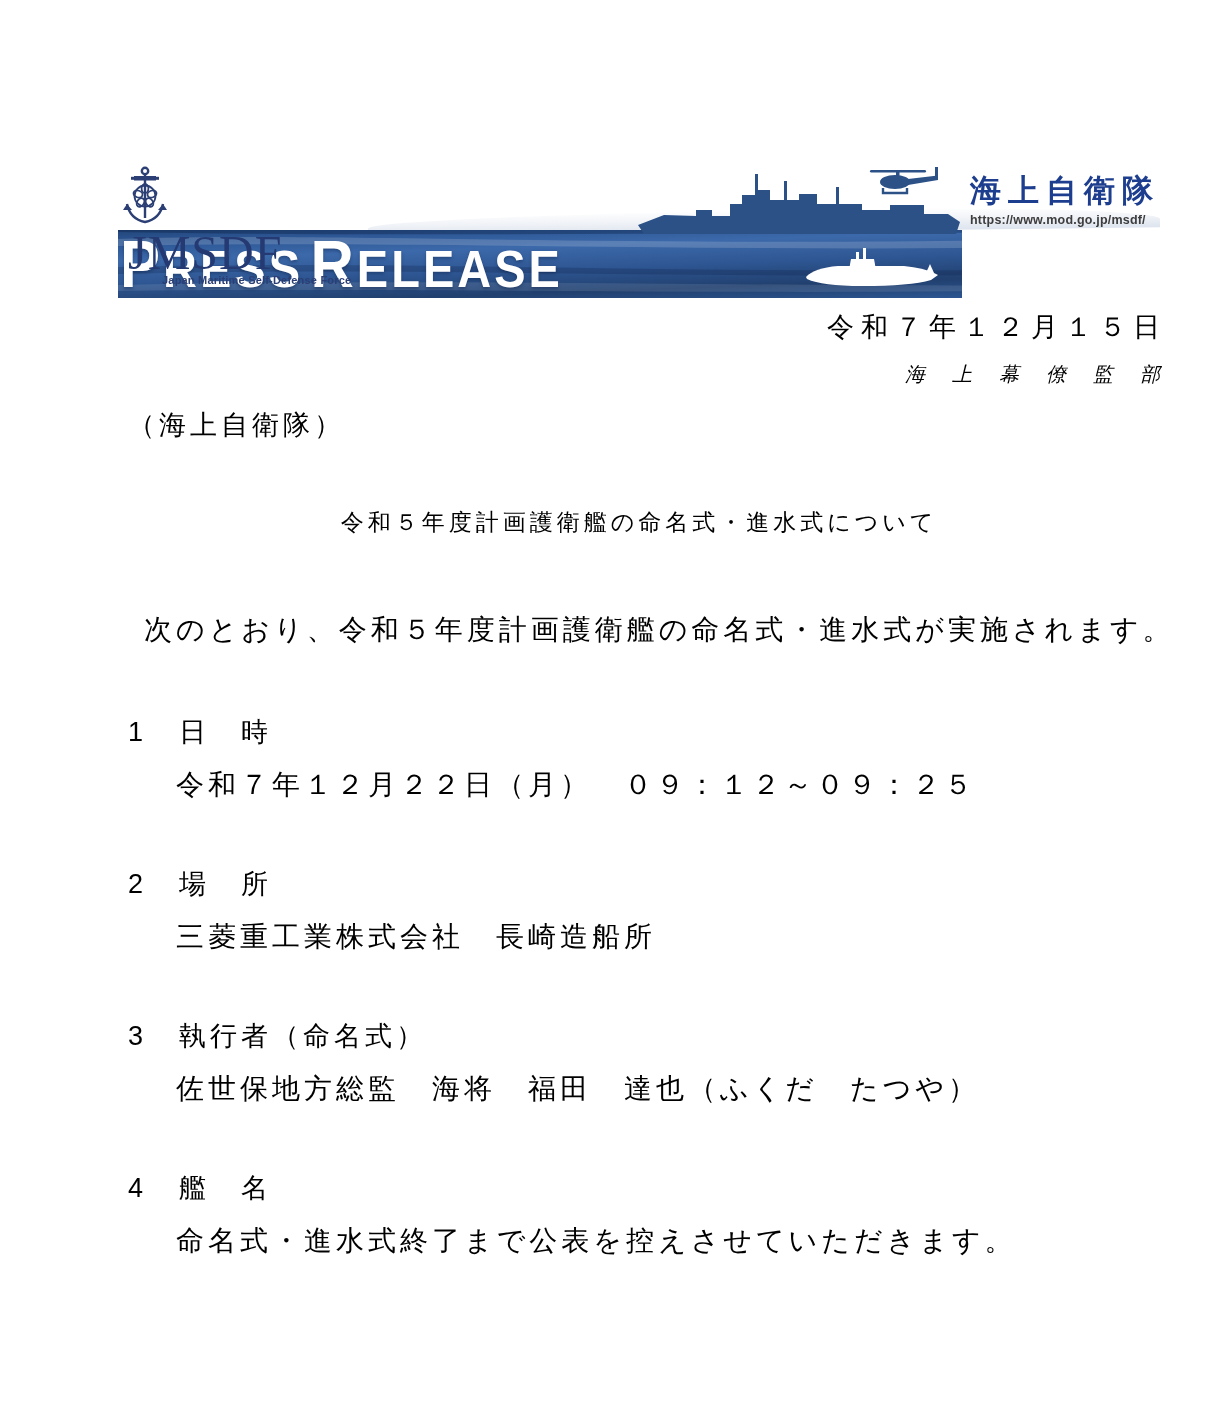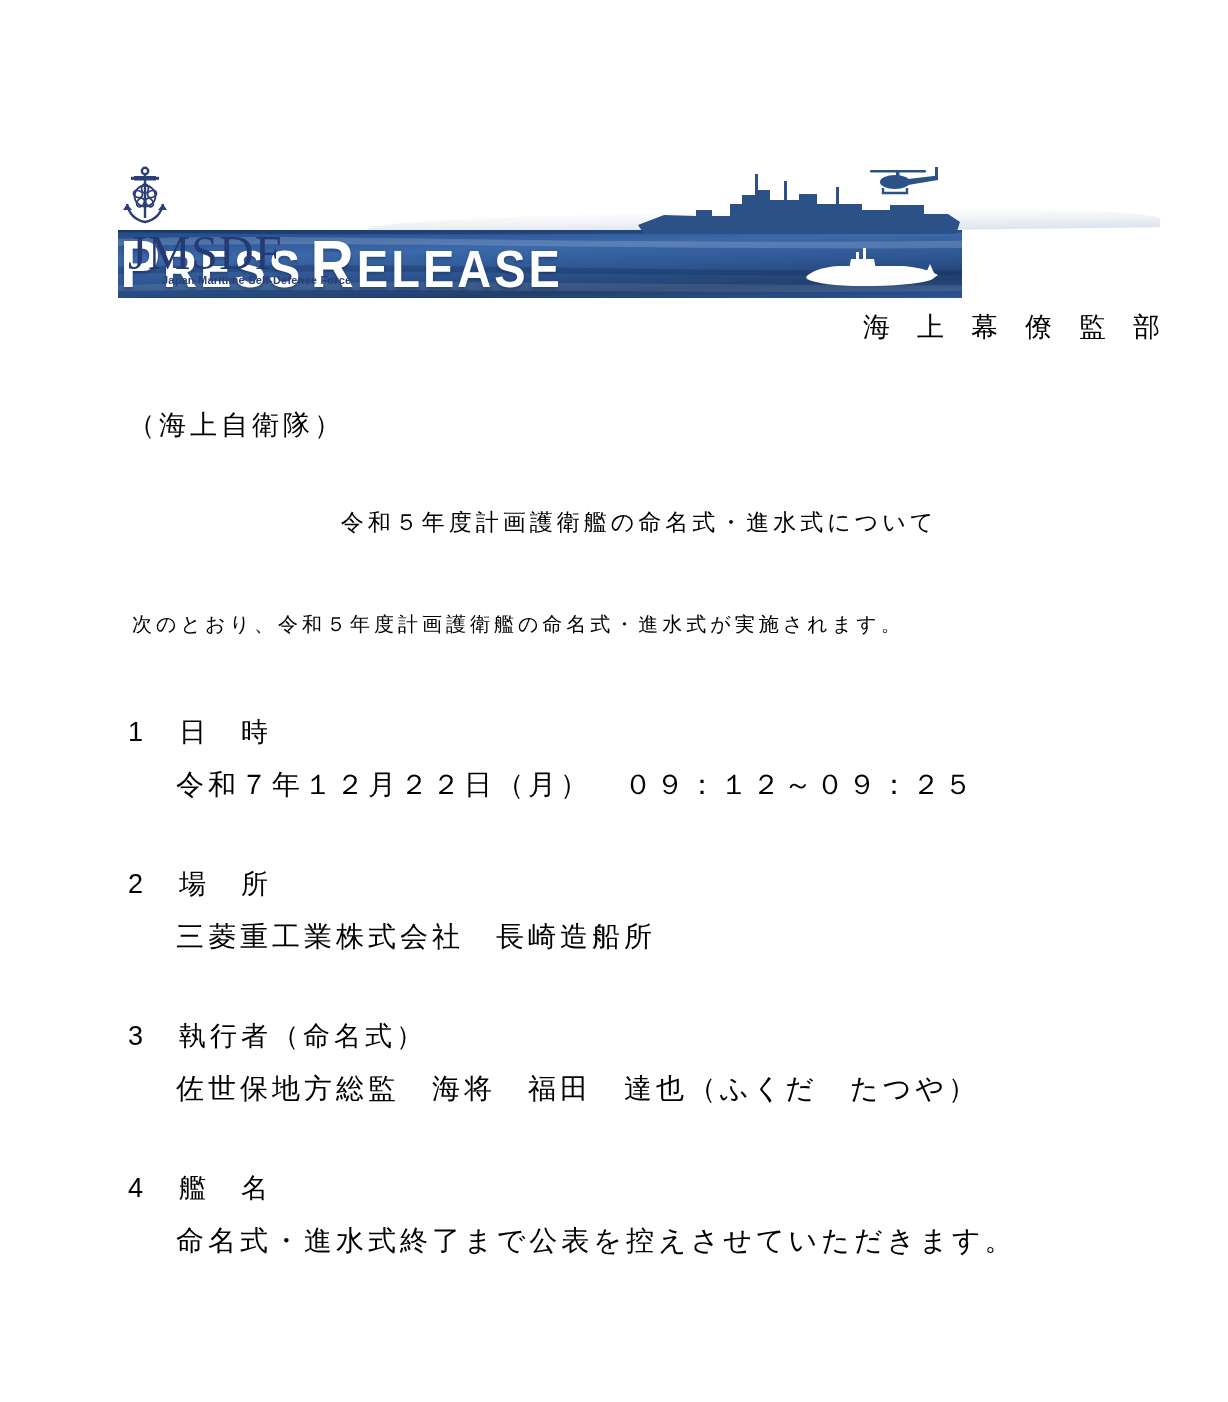--- a/index.html
+++ b/index.html
@@ -36,27 +36,27 @@
                    transform:scale(1.0,1.12); transform-origin:0 0; letter-spacing:3px;
                    text-shadow:0 2px 3px rgba(10,25,60,.35); }
   .press-release .big { font-size:60px; line-height:60px; }
   .press-release .sm  { font-size:47px; line-height:60px; }
   .submarine-silhouette { position:absolute; left:686px; top:16px; }
 
   
   .t { position:absolute; white-space:nowrap; }
   .date-block { top:304px; right:68px; text-align:right; }
   .date-line   { font-size:27px; line-height:47px; letter-spacing:7px;  margin-right:-7px; }
-  .issuer-line { font-size:27px; line-height:47px; letter-spacing:27px; margin-right:-27px; }
+  .issuer-line { font-size:20px; line-height:47px; letter-spacing:27px; margin-right:-27px;font-style:italic; }
 
   .notice { left:128px; top:407px; font-size:27px; letter-spacing:4px; }
 
   .doc-title { left:118px; top:507px; width:1042px; text-align:center; font-size:23px; letter-spacing:4px; }
 
-  .lead { left:132px; top:611px; font-size:20px; letter-spacing:4px;font-family:Liberation Mono, monospace; }
+  .lead { left:144px; top:611px; font-size:28px; letter-spacing:4px;font-family:Liberation Mono, monospace; }
 
   .sec-head  { left:128px; font-size:27px; letter-spacing:4px;text-align:right; }
   .sec-label { margin-left:32px; }
   .sec-detail{ left:176px; font-size:28px; letter-spacing:4px; }
 </style>
 </head>
 <body>
 
 <div class="page">
 
@@ -108,20 +108,24 @@
           <rect x="2" y="4" width="56" height="2.6" rx="1.3"></rect>
           <rect x="28" y="6" width="3.5" height="5"></rect>
           <ellipse cx="27" cy="16" rx="15" ry="7"></ellipse>
           <path d="M40,13 L70,9.5 L70,14 L40,19 Z"></path>
           <rect x="67" y="1" width="3" height="12"></rect>
           <path d="M15,22 L15,27 L39,27 L39,22" stroke="#2b5187" stroke-width="2.4" fill="none"></path>
         </g>
       </svg>
     </span>
 
+    <div class="org-block">
+      <div class="org-name">海上自衛隊</div>
+      <div class="org-url">https://www.mod.go.jp/msdf/</div>
+    </div>
 
     <div class="band">
       <svg class="waves" width="1042" height="68" viewBox="0 0 1042 68">
         <path d="M0,9 C220,1 520,20 1042,7 L1042,14 C700,26 300,9 0,16 Z" fill="rgba(255,255,255,0.16)"></path>
         <path d="M0,2 C300,8 700,0 1042,4 L1042,0 L0,0 Z" fill="rgba(10,28,64,0.35)"></path>
         <path d="M0,37 C300,29 720,50 1042,35 L1042,41 C700,54 300,35 0,44 Z" fill="rgba(8,24,58,0.22)"></path>
         <path d="M0,55 C400,46 820,62 1042,52 L1042,58 C700,67 300,57 0,61 Z" fill="rgba(255,255,255,0.10)"></path>
       </svg>
       <div class="press-release">
         <span class="big">P</span><span class="sm">RESS</span>
@@ -135,20 +139,21 @@
             <path d="M45,24 L47,13 L70,13 L72,24 Z"></path>
             <path d="M2,31 Q10,22 34,20 L100,20 Q120,22 130,27 L134,29 L127,34 Q106,40 58,40 Q18,40 3,33 Z"></path>
             <path d="M126,18 L130,27 L122,27 Z"></path>
           </g>
         </svg>
       </span>
     </div>
   </div>
 
   <div class="t date-block">
+    <div class="date-line">令和７年１２月１５日</div>
     <div class="issuer-line">海上幕僚監部</div>
   </div>
 
   <div class="t notice">（海上自衛隊）</div>
 
   <div class="t doc-title">令和５年度計画護衛艦の命名式・進水式について</div>
 
   <div class="t lead">次のとおり、令和５年度計画護衛艦の命名式・進水式が実施されます。</div>
 
   <div class="t sec-head" style="top:714px">

